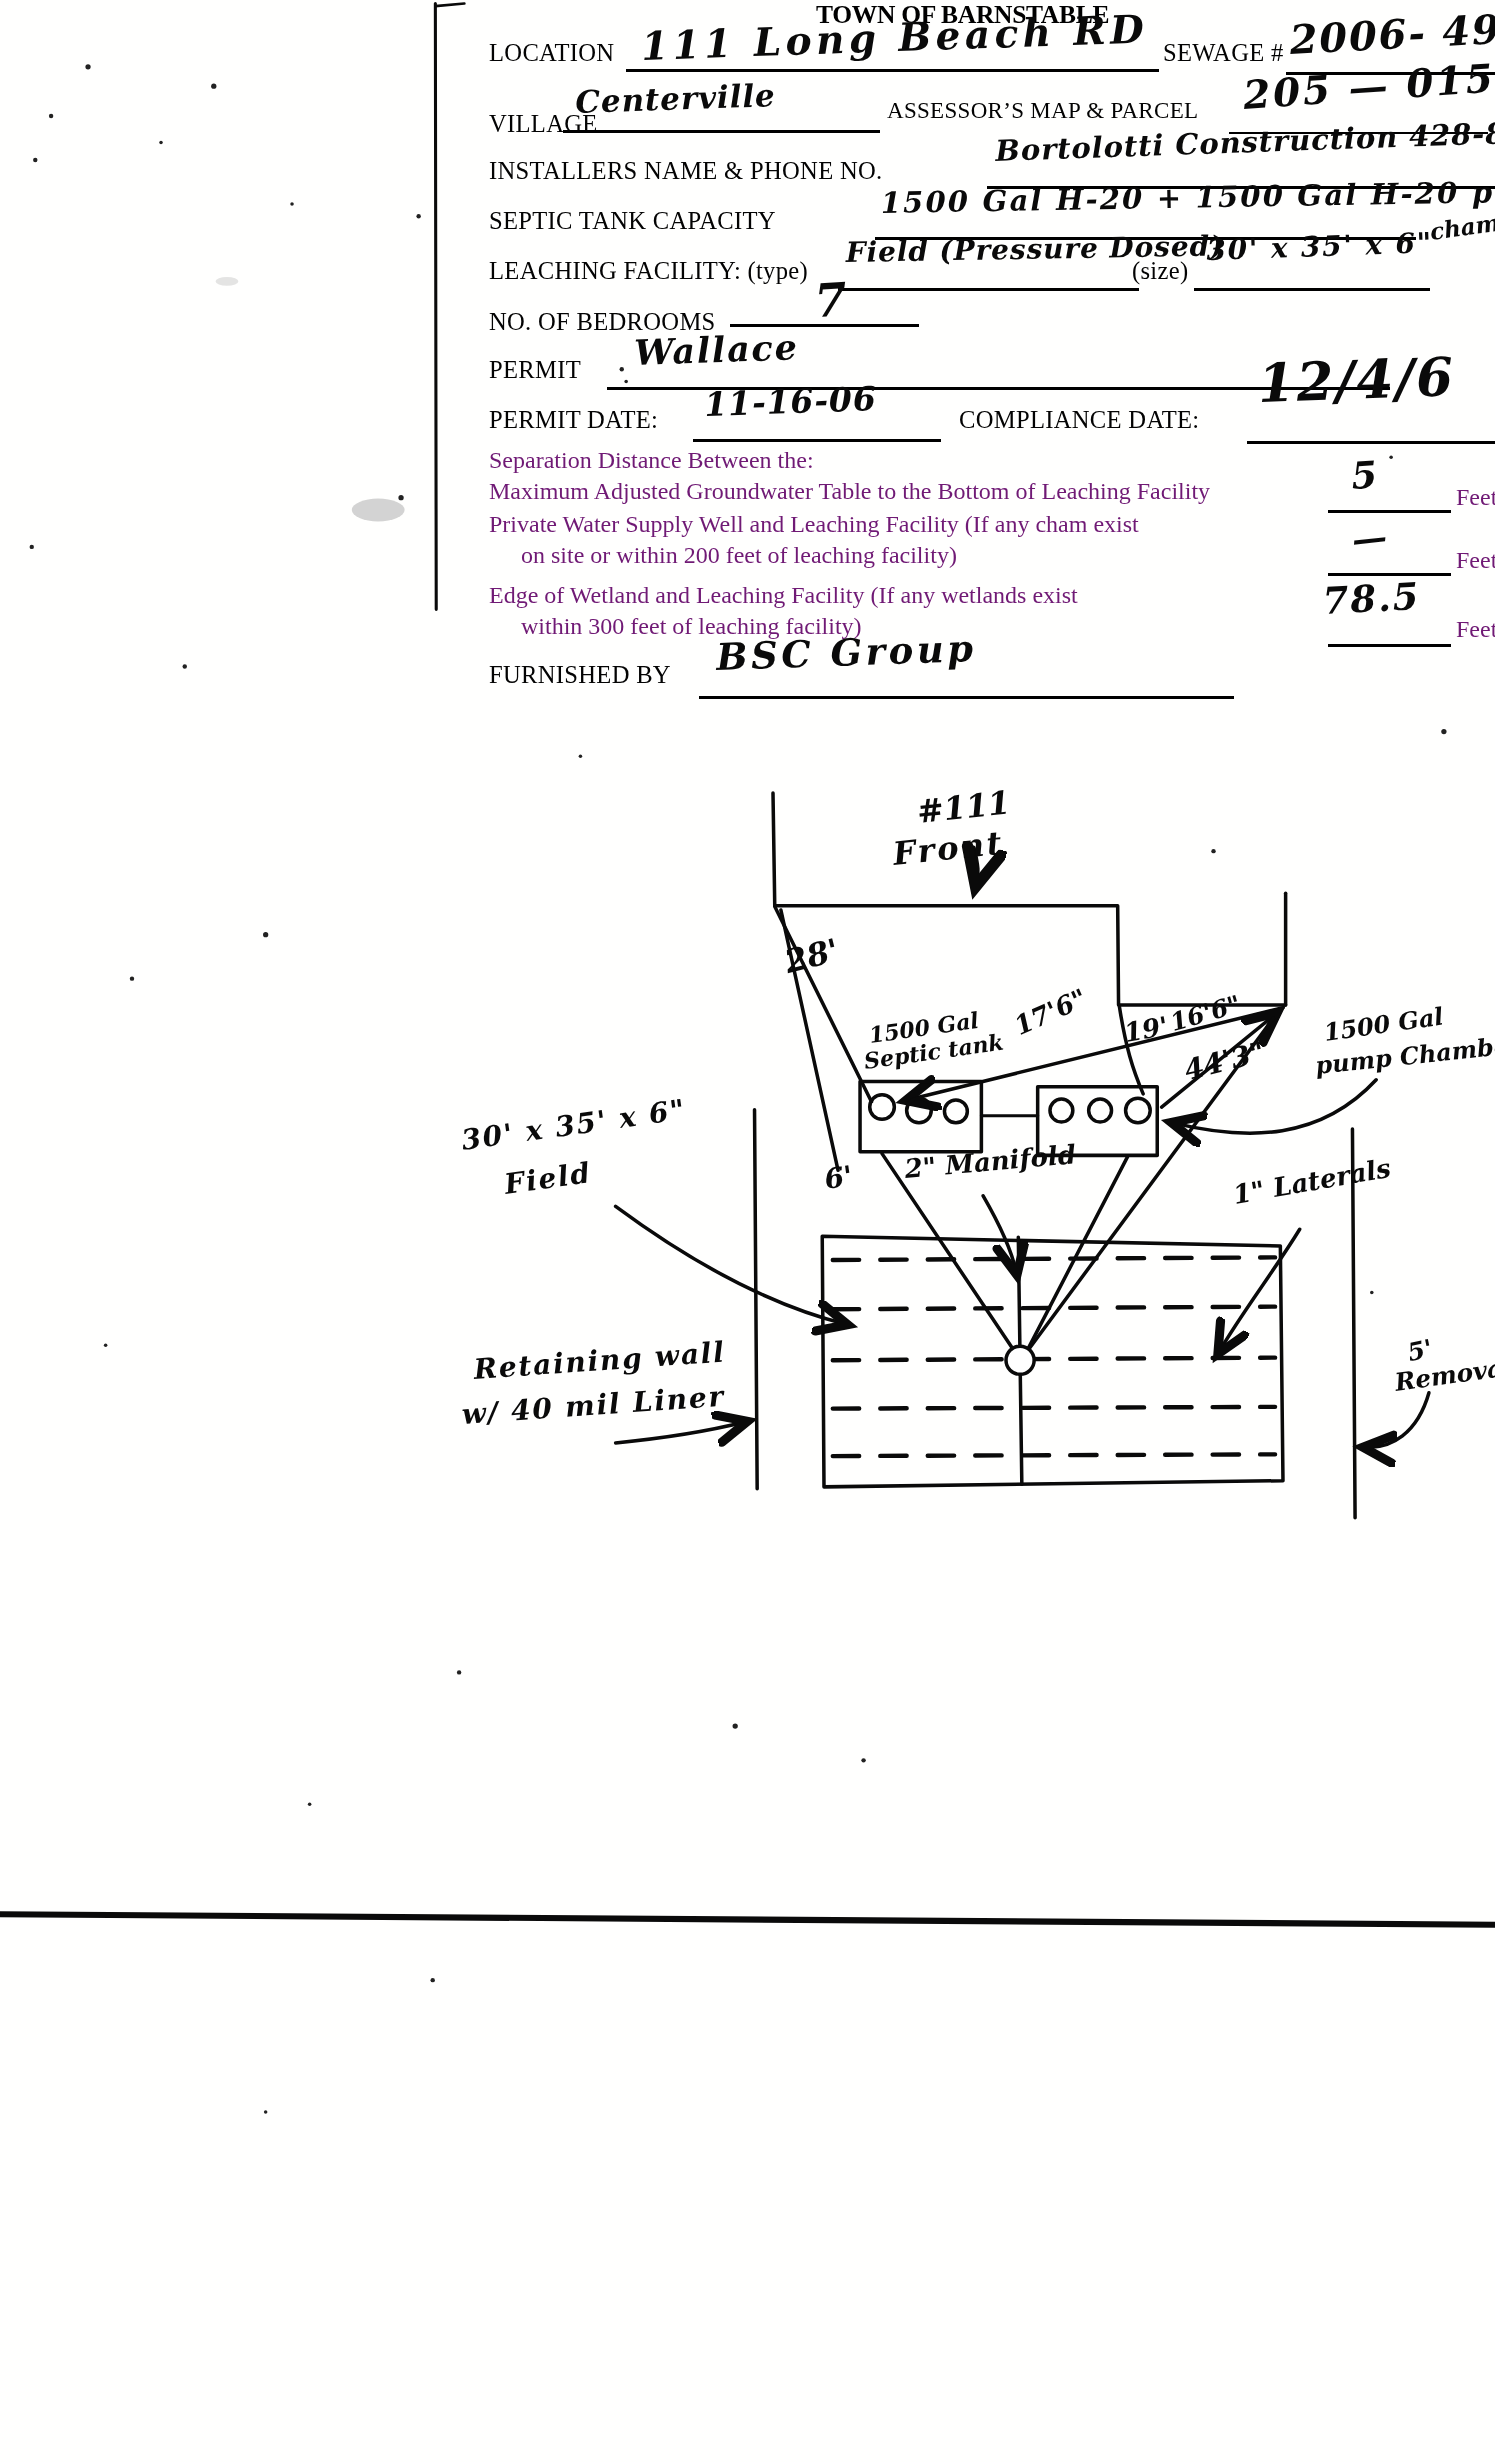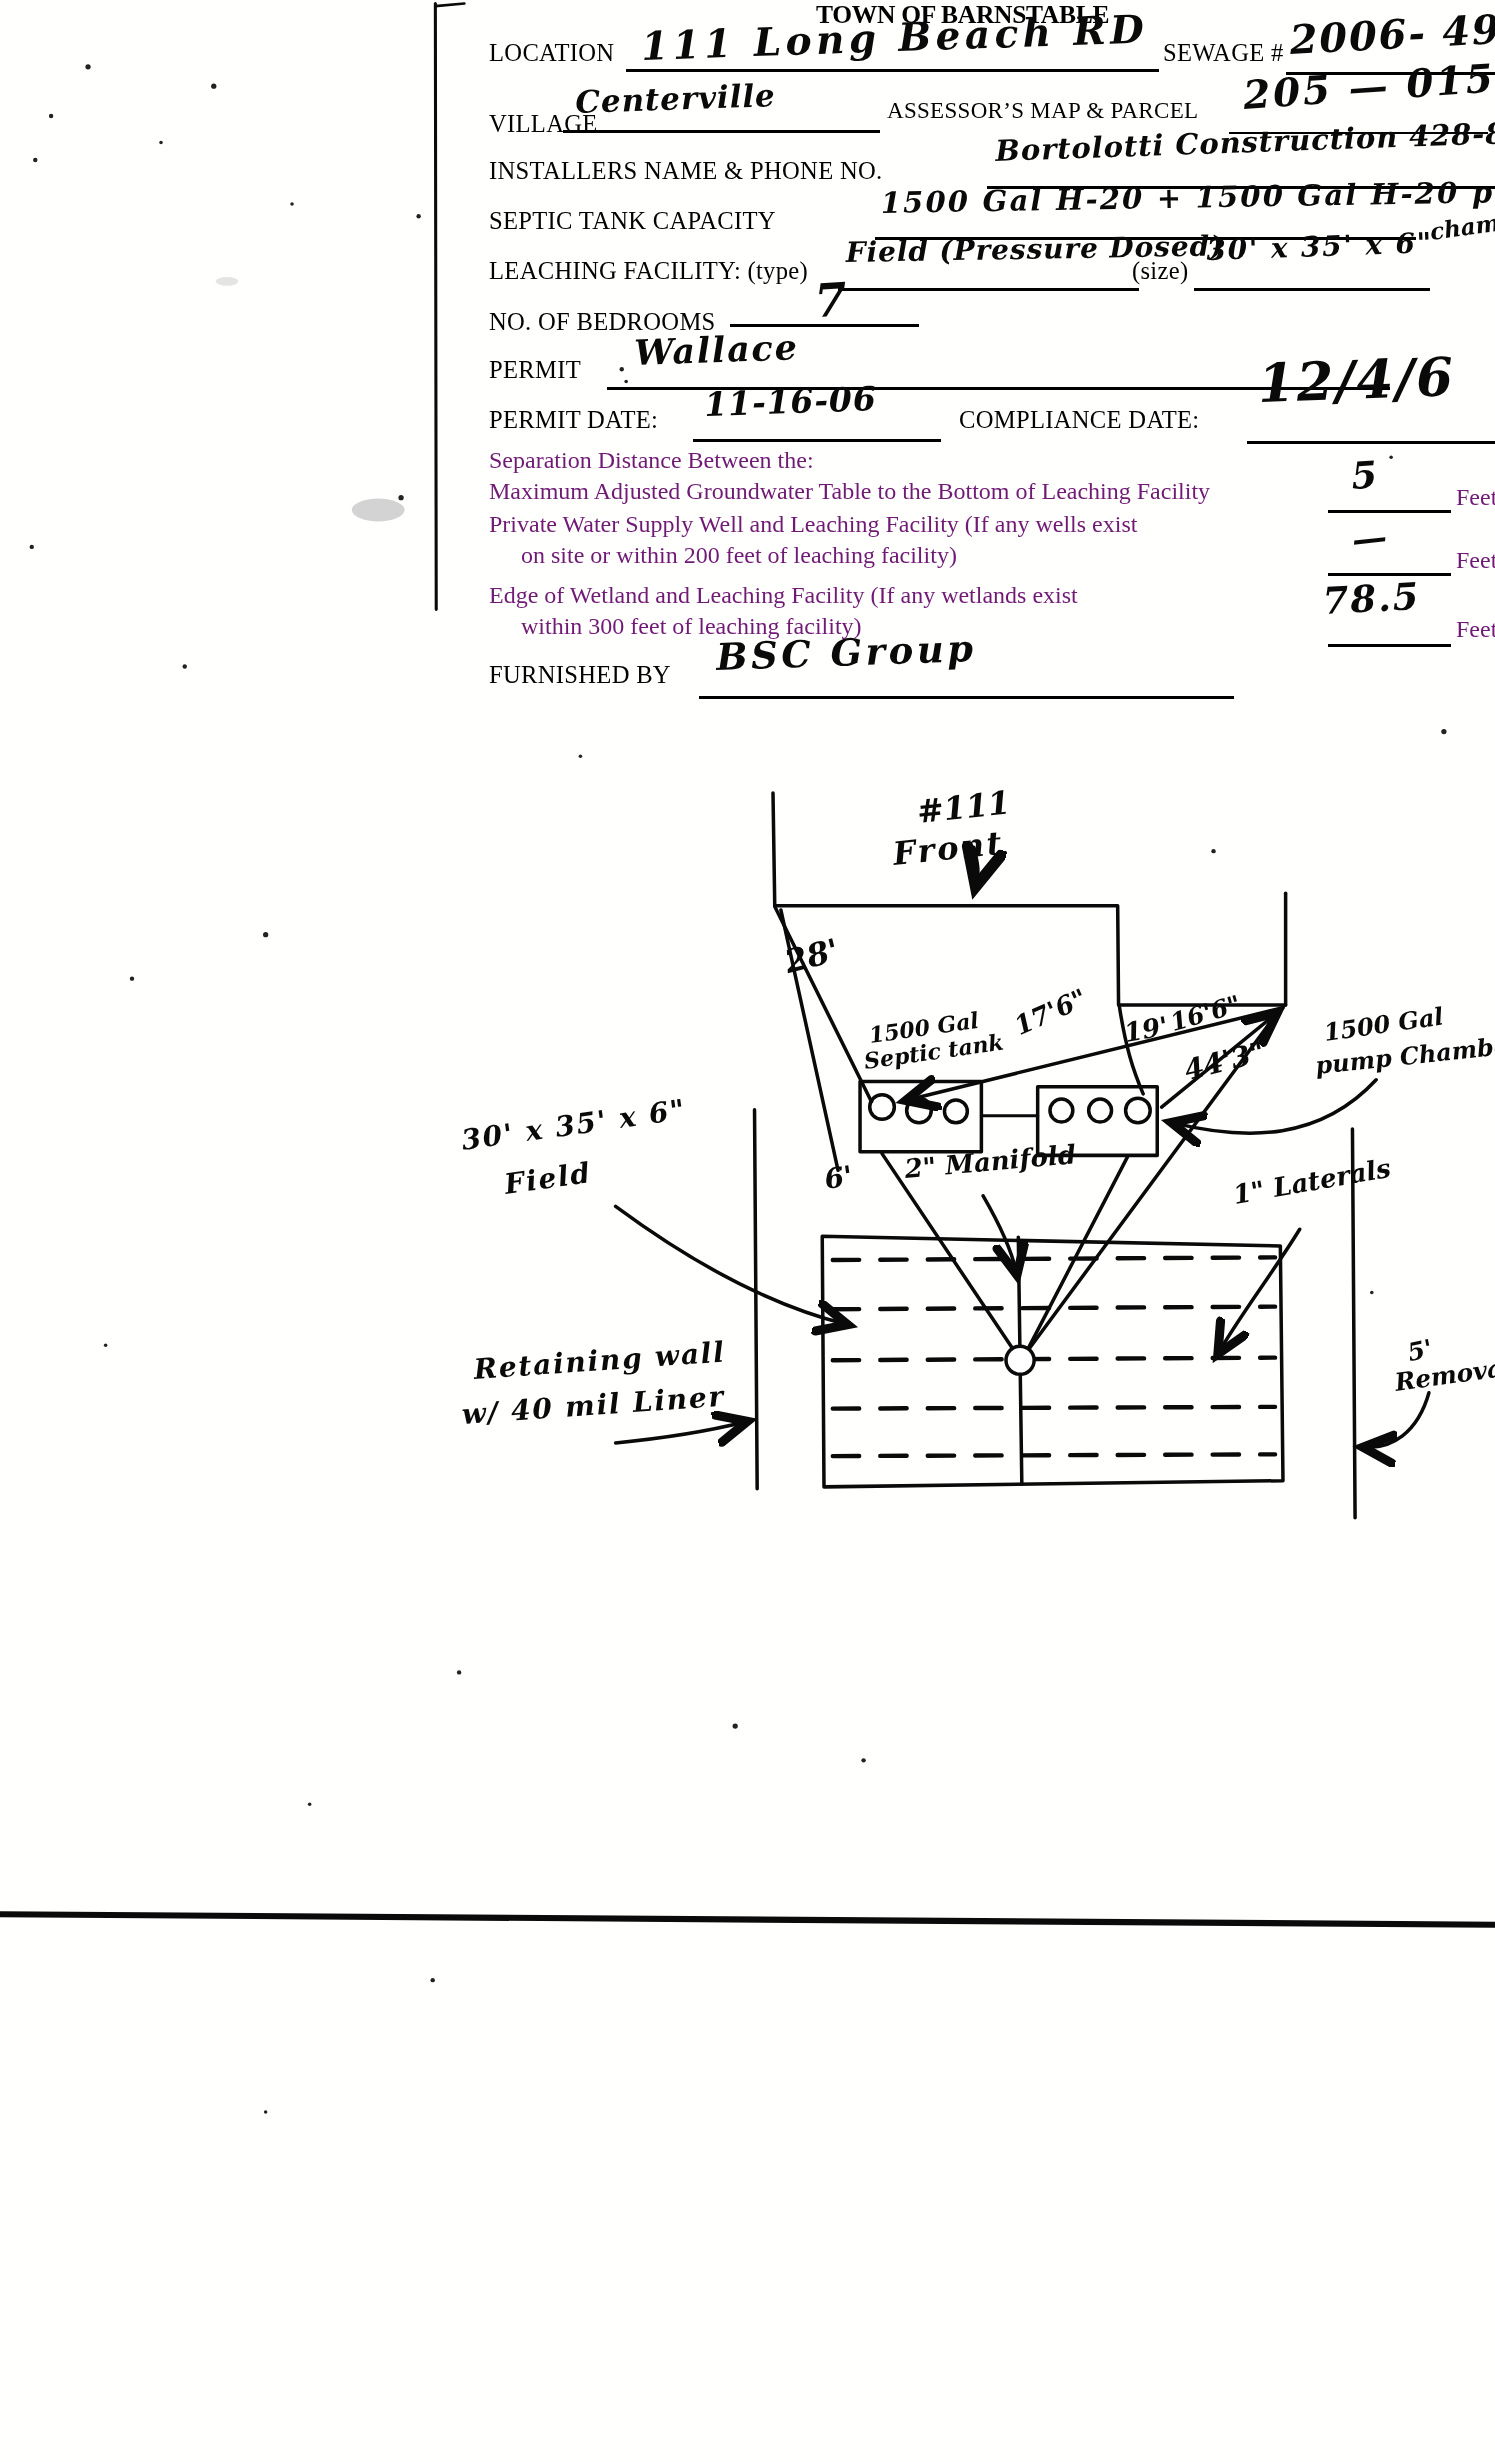--- a/index.html
+++ b/index.html
@@ -179,21 +179,21 @@
   <div class="uline thick" style="left:1247px;top:441px;width:248px;"></div>
   <div class="hw" style="left:1259px;top:352px;font-size:53px;letter-spacing:1.8px;transform:rotate(-2deg);">12/4/6</div>
 
   <div class="psmall" style="left:489px;top:447px;">Separation Distance Between the:</div>
 
   <div class="psmall" style="left:489px;top:478px;">Maximum Adjusted Groundwater Table to the Bottom of Leaching Facility</div>
   <div class="hw" style="left:1353px;top:454px;font-size:37px;transform:rotate(-4deg);">5</div>
   <div class="uline thick" style="left:1328px;top:510px;width:123px;"></div>
   <div class="psmall" style="left:1456px;top:484px;">Feet</div>
 
-  <div class="psmall" style="left:489px;top:511px;">Private Water Supply Well and Leaching Facility (If any wells exist</div>
+  <div class="psmall" style="left:489px;top:511px;">Private Water Supply Well and Leaching Facility (If any cham exist</div>
   <div class="psmall" style="left:521px;top:542px;">on site or within 200 feet of leaching facility)</div>
   <div class="hw" style="left:1354px;top:519px;font-size:35px;transform:rotate(-6deg);">—</div>
   <div class="uline thick" style="left:1328px;top:573px;width:123px;"></div>
   <div class="psmall" style="left:1456px;top:547px;">Feet</div>
 
   <div class="psmall" style="left:489px;top:582px;">Edge of Wetland and Leaching Facility (If any wetlands exist</div>
   <div class="psmall" style="left:521px;top:613px;">within 300 feet of leaching facility)</div>
   <div class="hw" style="left:1324px;top:579px;font-size:37px;letter-spacing:1.8px;transform:rotate(-3deg);">78.5</div>
   <div class="uline thick" style="left:1328px;top:644px;width:123px;"></div>
   <div class="psmall" style="left:1456px;top:616px;">Feet</div>

